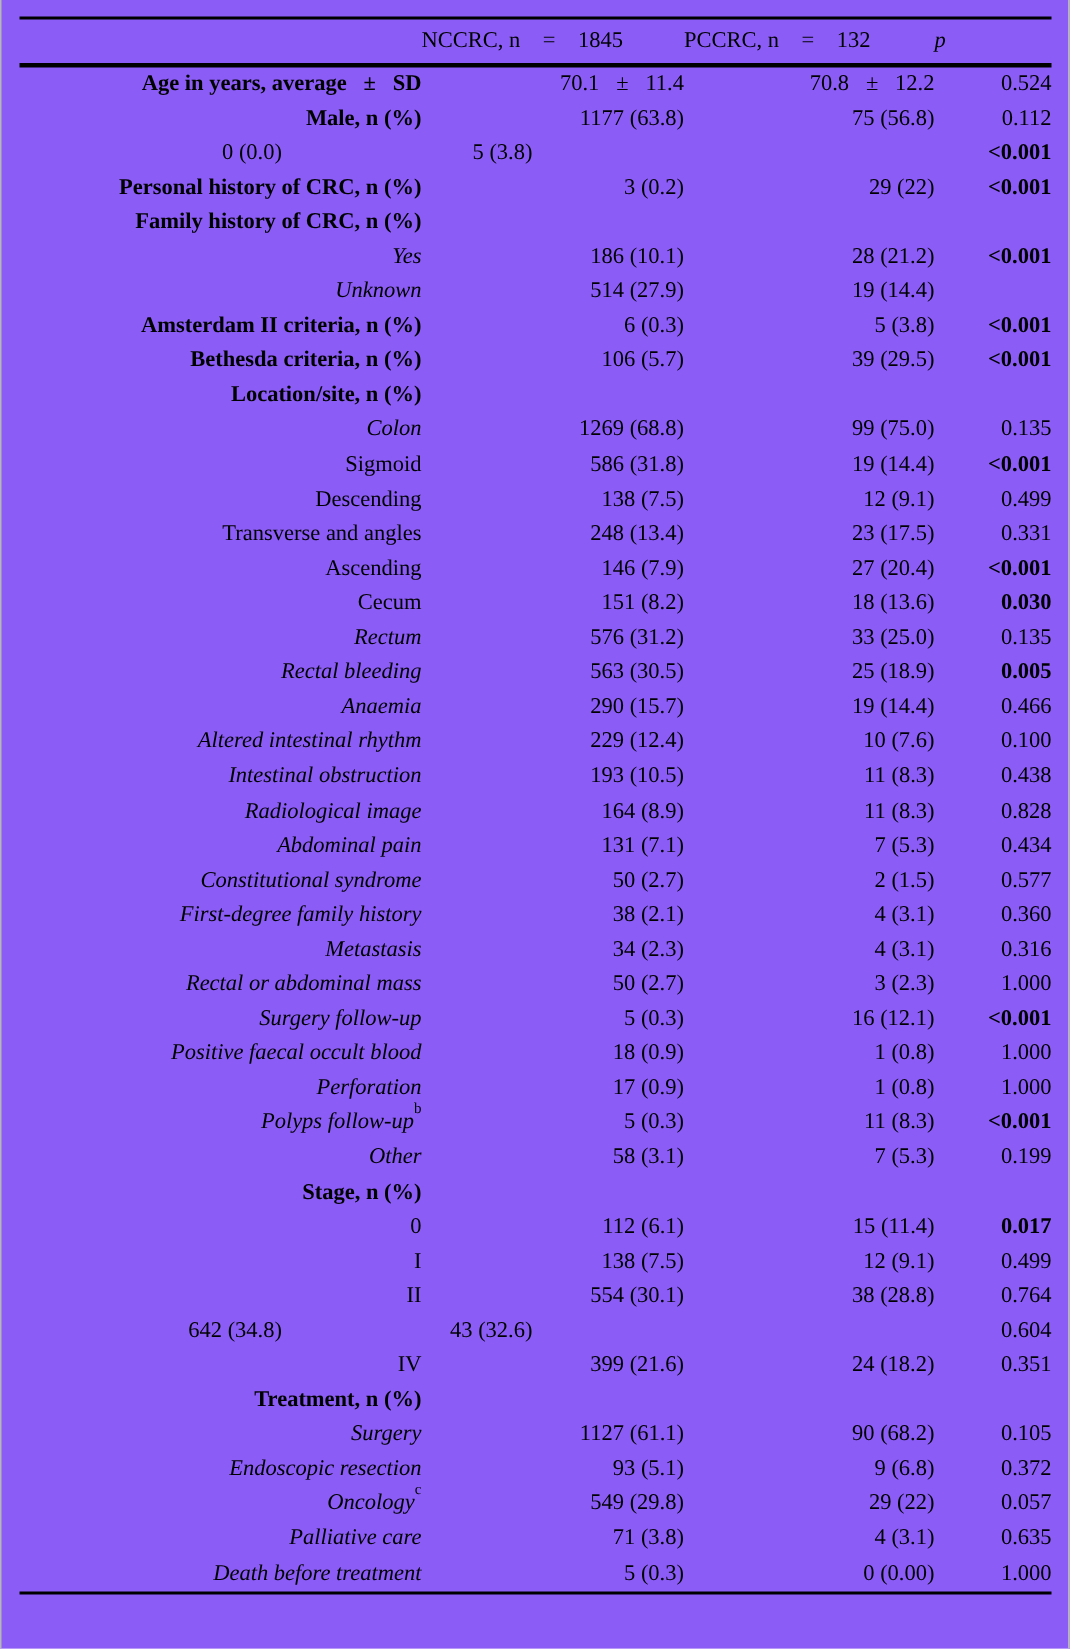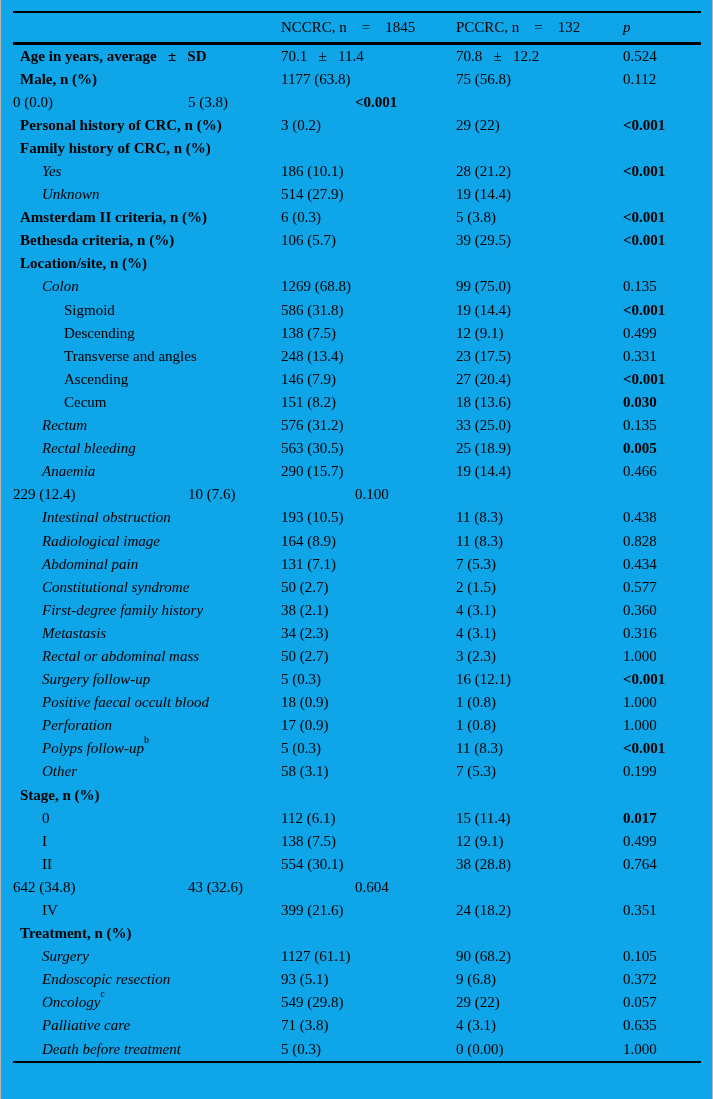--- a/index.html
+++ b/index.html
@@ -14,21 +14,21 @@
     color: #000000;
     overflow: hidden;
   }
   .page {
     position: relative;
     width: 713px;
     height: 1099px;
     box-sizing: border-box;
     border-left: 1px solid #b6b6b6;
     border-right: 1px solid #b6b6b6;
-    background: #0ea5e9;
+    background: #8b5cf6;
   }
   .table {
     position: absolute;
     left: 12px;
     top: 11px;
     width: 688px;
   }
   .rule {
     background: #000000;
     width: 100%;
@@ -43,20 +43,21 @@
     height: 29px;
     font-size: 15px;
     white-space: pre;
   }
   .row {
     display: flex;
     align-items: center;
     height: 23.1px;
     font-size: 15px;
     white-space: pre;
+    text-align: right;
   }
   .cell { box-sizing: border-box; overflow: visible; }
   .col-label { width: 268px; }
   .col-c1    { width: 175px; }
   .col-c2    { width: 167px; }
   .col-p     { flex: 1; }
 
   .i0 { padding-left: 7px; }
   .i1 { padding-left: 29px; font-family: Liberation Serif, serif; }
   .i2 { padding-left: 51px; }
@@ -106,21 +107,21 @@
         <div class="row"><div class="cell col-label i0 st-bold"><span>Location/site, n (%)</span></div><div class="cell col-c1"></div><div class="cell col-c2"></div><div class="cell col-p"></div></div>
         <div class="row"><div class="cell col-label i1 st-italic"><span>Colon</span></div><div class="cell col-c1">1269 (68.8)</div><div class="cell col-c2">99 (75.0)</div><div class="cell col-p">0.135</div></div>
         <div class="row"><div class="cell col-label i2 st-plain"><span>Sigmoid</span></div><div class="cell col-c1">586 (31.8)</div><div class="cell col-c2">19 (14.4)</div><div class="cell col-p pb">&lt;0.001</div></div>
         <div class="row"><div class="cell col-label i2 st-plain"><span>Descending</span></div><div class="cell col-c1">138 (7.5)</div><div class="cell col-c2">12 (9.1)</div><div class="cell col-p">0.499</div></div>
         <div class="row"><div class="cell col-label i2 st-plain"><span>Transverse and angles</span></div><div class="cell col-c1">248 (13.4)</div><div class="cell col-c2">23 (17.5)</div><div class="cell col-p">0.331</div></div>
         <div class="row"><div class="cell col-label i2 st-plain"><span>Ascending</span></div><div class="cell col-c1">146 (7.9)</div><div class="cell col-c2">27 (20.4)</div><div class="cell col-p pb">&lt;0.001</div></div>
         <div class="row"><div class="cell col-label i2 st-plain"><span>Cecum</span></div><div class="cell col-c1">151 (8.2)</div><div class="cell col-c2">18 (13.6)</div><div class="cell col-p pb">0.030</div></div>
         <div class="row"><div class="cell col-label i1 st-italic"><span>Rectum</span></div><div class="cell col-c1">576 (31.2)</div><div class="cell col-c2">33 (25.0)</div><div class="cell col-p">0.135</div></div>
         <div class="row"><div class="cell col-label i1 st-italic"><span>Rectal bleeding</span></div><div class="cell col-c1">563 (30.5)</div><div class="cell col-c2">25 (18.9)</div><div class="cell col-p pb">0.005</div></div>
         <div class="row"><div class="cell col-label i1 st-italic"><span>Anaemia</span></div><div class="cell col-c1">290 (15.7)</div><div class="cell col-c2">19 (14.4)</div><div class="cell col-p">0.466</div></div>
-        <div class="row"><div class="cell col-c1">229 (12.4)</div><div class="cell col-c2">10 (7.6)</div><div class="cell col-p">0.100</div></div>
+        <div class="row"><div class="cell col-label i1 st-italic"><span>Altered intestinal rhythm</span></div><div class="cell col-c1">229 (12.4)</div><div class="cell col-c2">10 (7.6)</div><div class="cell col-p">0.100</div></div>
         <div class="row"><div class="cell col-label i1 st-italic"><span>Intestinal obstruction</span></div><div class="cell col-c1">193 (10.5)</div><div class="cell col-c2">11 (8.3)</div><div class="cell col-p">0.438</div></div>
         <div class="row"><div class="cell col-label i1 st-italic"><span>Radiological image</span></div><div class="cell col-c1">164 (8.9)</div><div class="cell col-c2">11 (8.3)</div><div class="cell col-p">0.828</div></div>
         <div class="row"><div class="cell col-label i1 st-italic"><span>Abdominal pain</span></div><div class="cell col-c1">131 (7.1)</div><div class="cell col-c2">7 (5.3)</div><div class="cell col-p">0.434</div></div>
         <div class="row"><div class="cell col-label i1 st-italic"><span>Constitutional syndrome</span></div><div class="cell col-c1">50 (2.7)</div><div class="cell col-c2">2 (1.5)</div><div class="cell col-p">0.577</div></div>
         <div class="row"><div class="cell col-label i1 st-italic"><span>First-degree family history</span></div><div class="cell col-c1">38 (2.1)</div><div class="cell col-c2">4 (3.1)</div><div class="cell col-p">0.360</div></div>
         <div class="row"><div class="cell col-label i1 st-italic"><span>Metastasis</span></div><div class="cell col-c1">34 (2.3)</div><div class="cell col-c2">4 (3.1)</div><div class="cell col-p">0.316</div></div>
         <div class="row"><div class="cell col-label i1 st-italic"><span>Rectal or abdominal mass</span></div><div class="cell col-c1">50 (2.7)</div><div class="cell col-c2">3 (2.3)</div><div class="cell col-p">1.000</div></div>
         <div class="row"><div class="cell col-label i1 st-italic"><span>Surgery follow-up</span></div><div class="cell col-c1">5 (0.3)</div><div class="cell col-c2">16 (12.1)</div><div class="cell col-p pb">&lt;0.001</div></div>
         <div class="row"><div class="cell col-label i1 st-italic"><span>Positive faecal occult blood</span></div><div class="cell col-c1">18 (0.9)</div><div class="cell col-c2">1 (0.8)</div><div class="cell col-p">1.000</div></div>
         <div class="row"><div class="cell col-label i1 st-italic"><span>Perforation</span></div><div class="cell col-c1">17 (0.9)</div><div class="cell col-c2">1 (0.8)</div><div class="cell col-p">1.000</div></div>

